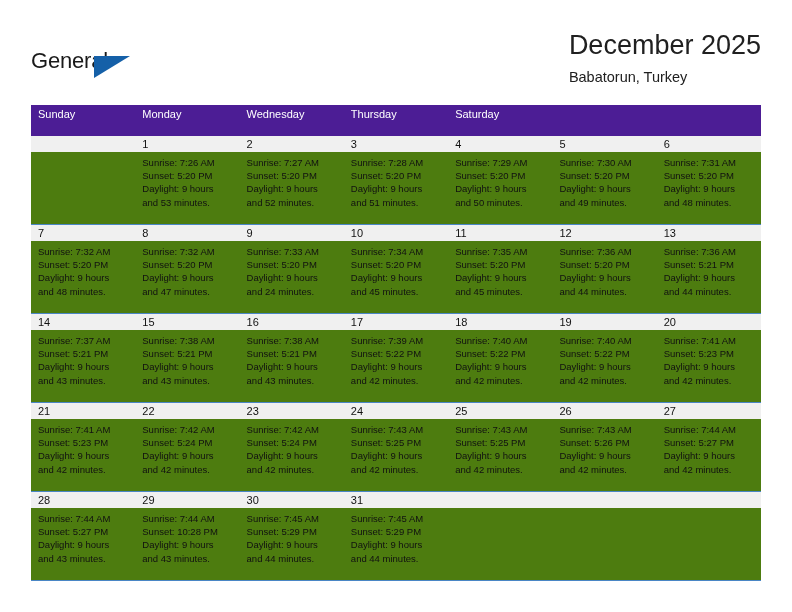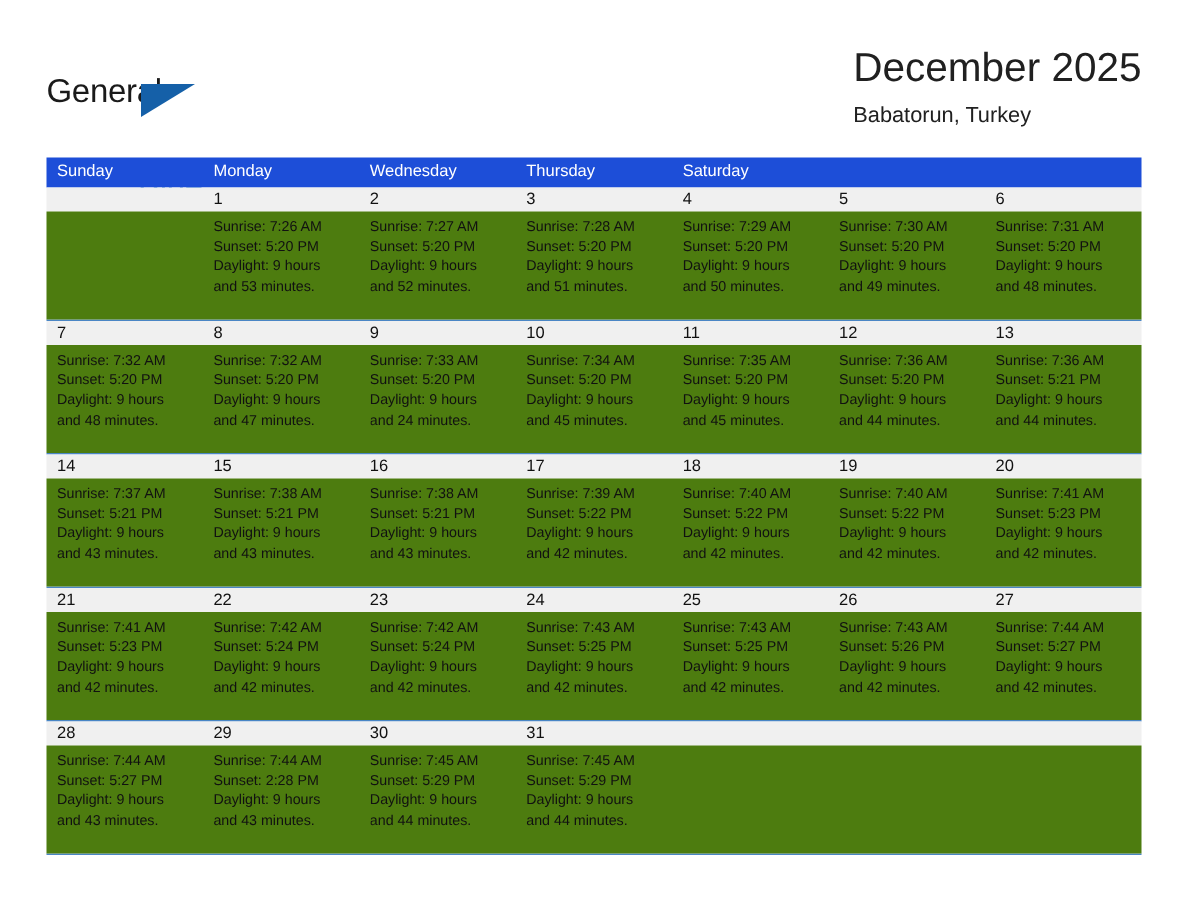--- a/index.html
+++ b/index.html
@@ -93,22 +93,22 @@
   .calendar {
     position: absolute;
     left: 31px;
     top: 105px;
     width: 730px;
   }
 
   .weekday-row {
     display: flex;
     width: 730px;
-    background: #1d4ed8;
-    height: 20px;
+    background: #4c1d95;
+    height: 31px;
   }
   .weekday-cell {
     flex: 0 0 104.2857px;
     width: 104.2857px;
     box-sizing: border-box;
     padding-left: 7px;
     color: #ffffff;
     font-size: 11px;
     line-height: 19px;
     white-space: nowrap;
@@ -423,21 +423,21 @@
       </div>
       <div class="detail-row">
         <div class="detail-cell">
           <div class="ln">Sunrise: 7:44 AM</div>
           <div class="ln">Sunset: 5:27 PM</div>
           <div class="ln">Daylight: 9 hours</div>
           <div class="ln">and 43 minutes.</div>
         </div>
         <div class="detail-cell">
           <div class="ln">Sunrise: 7:44 AM</div>
-          <div class="ln">Sunset: 2:28 PM</div>
+          <div class="ln">Sunset: 10:28 PM</div>
           <div class="ln">Daylight: 9 hours</div>
           <div class="ln">and 43 minutes.</div>
         </div>
         <div class="detail-cell">
           <div class="ln">Sunrise: 7:45 AM</div>
           <div class="ln">Sunset: 5:29 PM</div>
           <div class="ln">Daylight: 9 hours</div>
           <div class="ln">and 44 minutes.</div>
         </div>
         <div class="detail-cell">

